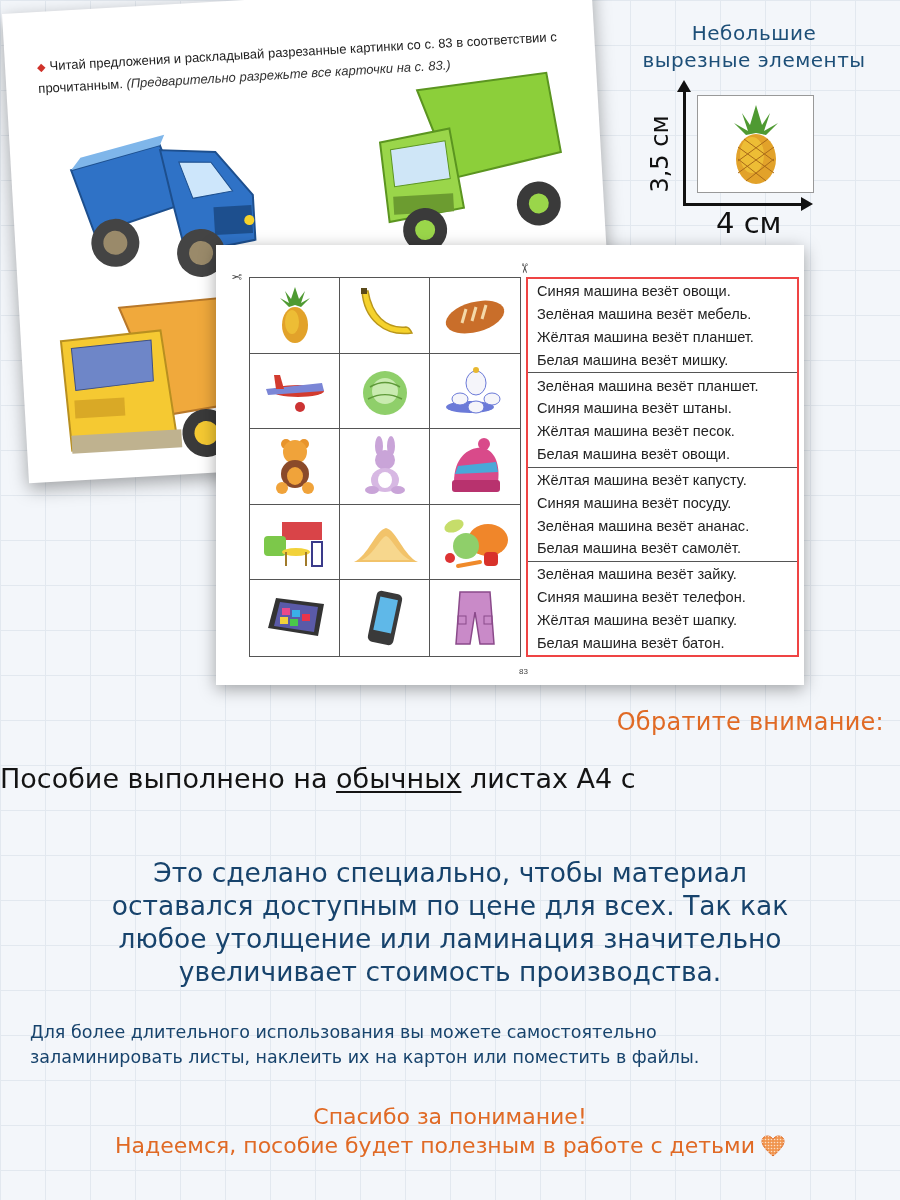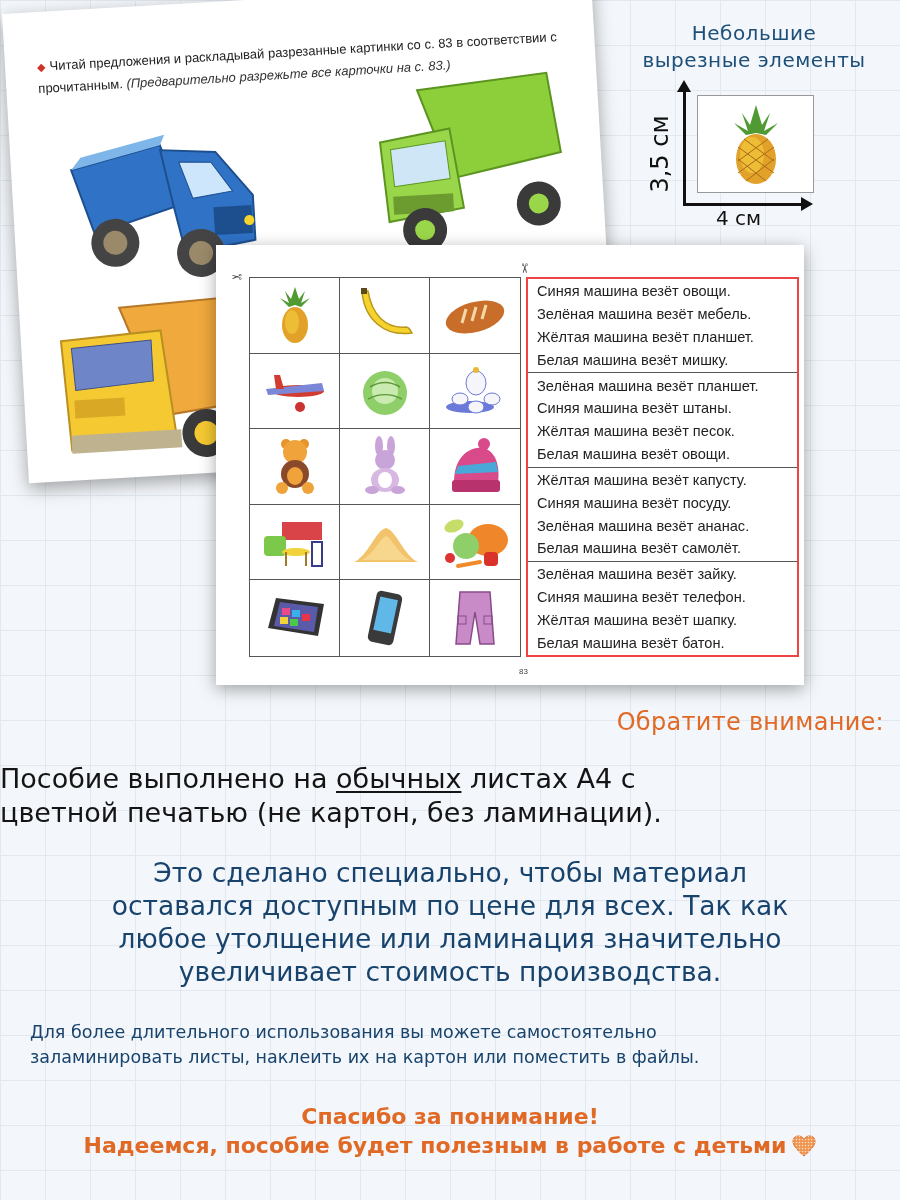--- a/index.html
+++ b/index.html
@@ -73,30 +73,30 @@
   }
   .size-box {
     position: absolute; left: 697px; top: 95px; width: 117px; height: 98px;
     background: #fff; border: 1px solid #999;
     display: flex; align-items: center; justify-content: center;
   }
   .axis-v { position: absolute; left: 683px; top: 88px; width: 3px; height: 118px; background: #111; }
   .axis-v::before { content: ""; position: absolute; left: -6px; top: -8px; border-left: 7.5px solid transparent; border-right: 7.5px solid transparent; border-bottom: 12px solid #111; }
   .axis-h { position: absolute; left: 683px; top: 203px; width: 120px; height: 3px; background: #111; }
   .axis-h::after { content: ""; position: absolute; right: -10px; top: -6px; border-top: 7.5px solid transparent; border-bottom: 7.5px solid transparent; border-left: 12px solid #111; }
-  .label-h { position: absolute; left: 716px; top: 206px; font-size: 20px; color: #111; }
+  .label-h { position: absolute; left: 716px; top: 206px; font-size: 29px; color: #111; }
   .label-v { position: absolute; left: 640px; top: 140px; font-size: 24px; color: #111; transform: rotate(-90deg); transform-origin: center; white-space: nowrap; width: 100px; text-align: center; margin-left: -30px; }
 
   
   .notice-title { position: absolute; left: 0; top: 708px; width: 884px; text-align: right; color: #e06a25; font-size: 24px; letter-spacing: 0.3px; }
   .notice-main { position: absolute; left: 0; top: 762px; width: 900px; color: #141414; font-size: 27px; line-height: 34px; }
   .notice-main u { text-decoration: underline; text-underline-offset: 3px; }
   .notice-why { position: absolute; left: 0; top: 856px; width: 900px; text-align: center; color: #17436c; font-size: 26.5px; line-height: 33px; }
   .notice-tip { position: absolute; left: 30px; top: 1020px; width: 860px; text-align: left; color: #17436c; font-size: 17.5px; line-height: 25px; }
-  .notice-thanks { position: absolute; left: 0; top: 1102px; width: 900px; text-align: center; color: #e06a25; font-size: 22px; line-height: 29px; font-weight: bold; }
+  .notice-thanks { position: absolute; left: 0; top: 1102px; width: 900px; text-align: center; color: #e06a25; font-size: 22px; line-height: 29px; }
   .heart { display: inline-block; vertical-align: -4px; margin-left: 6px; }
 </style>
 </head>
 <body>
 
 <div class="back-sheet">
   <div class="instr">
     <span class="bullet">◆</span><span>Читай предложения и раскладывай разрезанные картинки со с. 83 в соответствии с прочитанным.</span>
     <span class="hint">(Предварительно разрежьте все карточки на с. 83.)</span>
   </div>
@@ -322,21 +322,20 @@
     </div>
   </div>
 
   <div class="page-num">83</div>
 </div>
 
 <div class="notice-title">Обратите внимание:</div>
 
 <div class="notice-main">
   <div><span>Пособие выполнено на </span><u>обычных</u><span> листах А4 с</span></div>
-  <div>цветной печатью (не картон, без ламинации).</div>
 </div>
 
 <div class="notice-why">
   <div>Это сделано специально, чтобы материал</div>
   <div>оставался доступным по цене для всех. Так как</div>
   <div>любое утолщение или ламинация значительно</div>
   <div>увеличивает стоимость производства.</div>
 </div>
 
 <div class="notice-tip">

